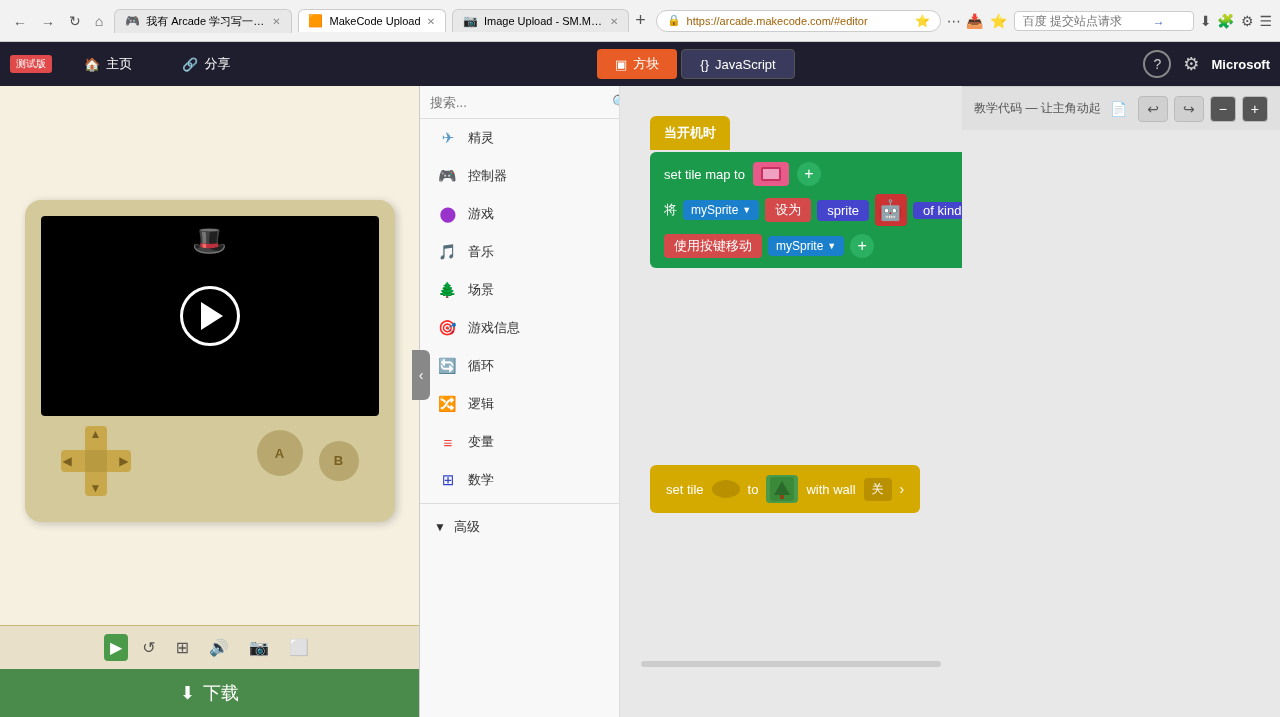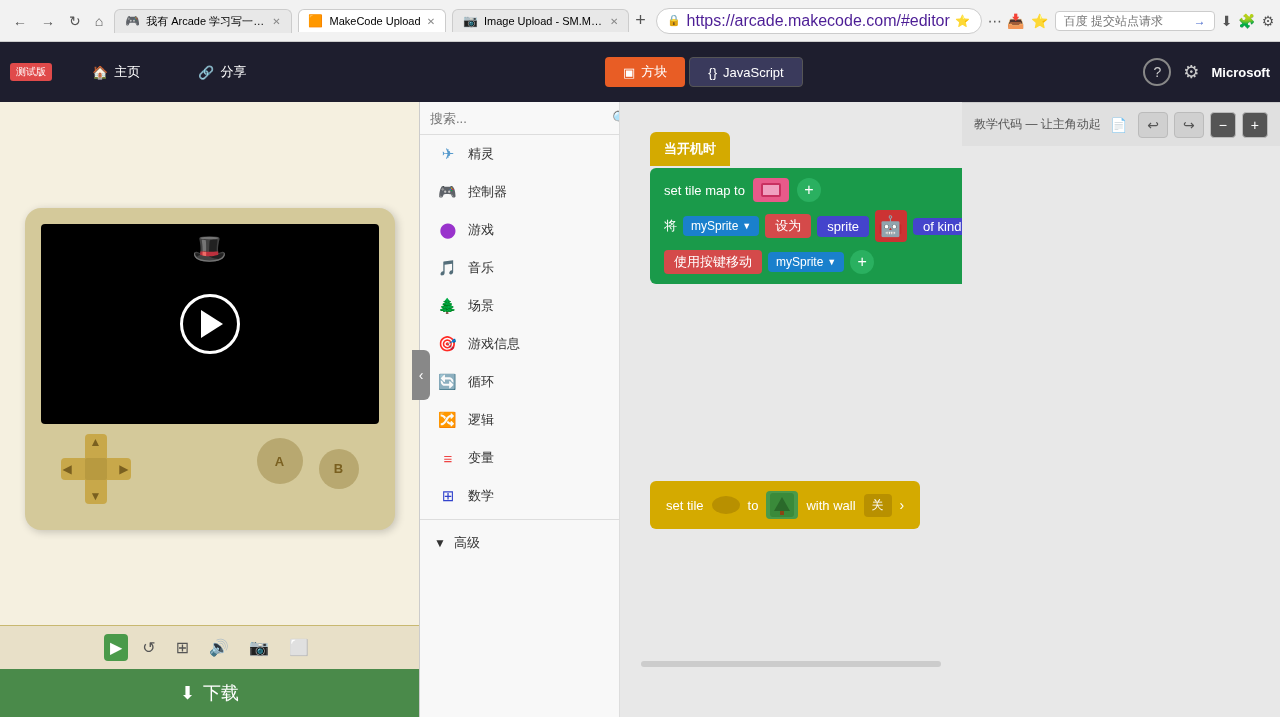--- a/index.html
+++ b/index.html
@@ -8,27 +8,27 @@
     
     .browser-bar { background: #f2f2f2; border-bottom: 1px solid #ccc; padding: 4px 8px; display: flex; align-items: center; gap: 6px; height: 42px; }
     .browser-tab { display: flex; align-items: center; background: white; border: 1px solid #ccc; border-bottom: none; padding: 4px 10px; border-radius: 6px 6px 0 0; font-size: 12px; gap: 6px; max-width: 180px; }
     .browser-tab.inactive { background: #e8e8e8; }
     .browser-tab .close-x { color: #888; cursor: pointer; font-size: 10px; }
     .new-tab-btn { background: none; border: none; font-size: 18px; cursor: pointer; color: #555; }
     .nav-controls { display: flex; gap: 4px; align-items: center; }
     .nav-btn { background: none; border: none; cursor: pointer; color: #555; font-size: 14px; padding: 2px 5px; border-radius: 3px; }
     .address-bar { flex: 1; display: flex; align-items: center; background: white; border: 1px solid #ccc; border-radius: 20px; padding: 3px 10px; gap: 6px; font-size: 12px; }
     .address-bar .lock { color: #4a4; font-size: 11px; }
-    .address-text { flex: 1; color: #4c1d95; font-size: 16px; }
+    .address-text { flex: 1; color: #a16207; font-size: 11px; }
     .browser-actions { display: flex; gap: 6px; align-items: center; }
     .browser-action-btn { background: none; border: none; cursor: pointer; color: #555; font-size: 14px; }
     .search-bar-area { display: flex; align-items: center; background: white; border: 1px solid #ccc; border-radius: 4px; padding: 2px 8px; font-size: 12px; width: 180px; }
 
     
-    .app-bar { background: #1e1e2e; display: flex; align-items: center; height: 60px; padding: 0 10px; gap: 22px; }
+    .app-bar { background: #1e1e2e; display: flex; align-items: center; height: 44px; padding: 0 10px; gap: 14px; }
     .app-bar-badge { background: #e04a4a; color: white; font-size: 10px; padding: 2px 6px; border-radius: 3px; }
     .app-tab { display: flex; align-items: center; gap: 6px; padding: 6px 18px; border-radius: 4px; cursor: pointer; font-size: 13px; color: white; }
     .app-tab.active { background: #e85d25; }
     .app-tab.js { background: #3a3a5c; border: 1px solid #555; }
     .app-bar-right { margin-left: auto; display: flex; align-items: center; gap: 12px; }
     .app-bar-icon { color: #ccc; font-size: 18px; cursor: pointer; }
     .ms-logo { color: white; font-size: 14px; font-weight: 600; }
 
     
     .main-layout { display: flex; flex: 1; overflow: hidden; }

